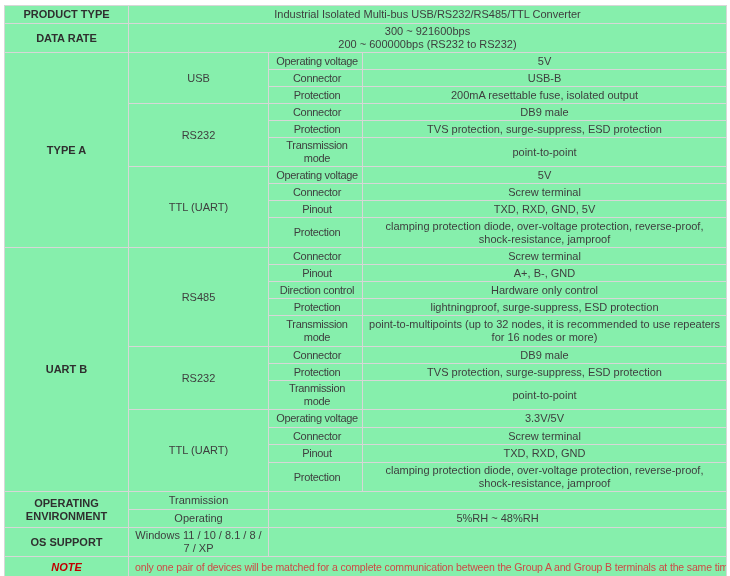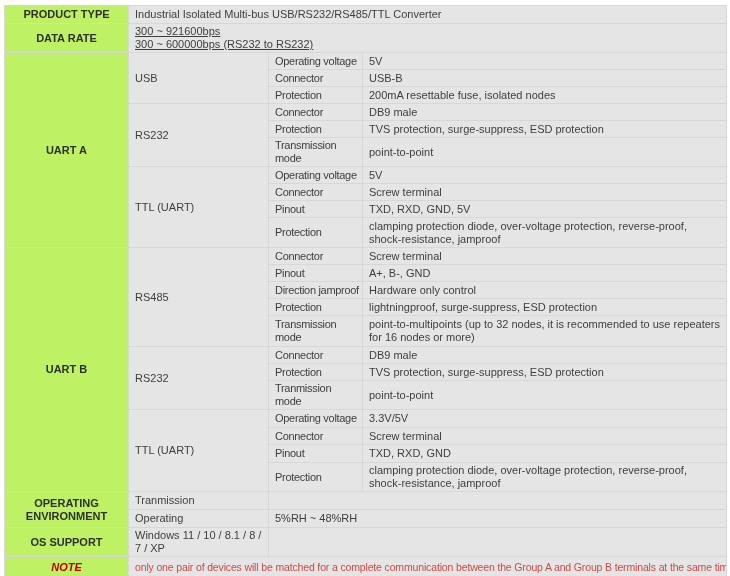--- a/index.html
+++ b/index.html
@@ -23,44 +23,44 @@
     border: 1px solid #c2c2c2;
   }
   .spec td, .spec th {
     border: 1px solid #d7d7d7;
     vertical-align: middle;
     line-height: 13px;
     padding: 1px 6px;
     overflow: hidden;
   }
   .spec th {
-    background: #bef264;
+    background: #86efac;
     font-weight: bold;
     color: #2f2f2f;
     text-align: center;
     padding: 1px 4px;
   }
   .spec td {
-    background: #e5e5e5;
-    text-align: left;
+    background: #86efac;
+    text-align: center;
     margin-left: 38px;
   }
   td.prop {
     letter-spacing: -0.3px;
     padding: 1px 3px 1px 6px;
   }
   tr { height: 17px; }
   tr.h18 { height: 18px; }
   tr.h21 { height: 21px; }
   tr.h27 { height: 27px; }
   tr.h28 { height: 28px; }
   tr.h29 { height: 29px; }
   tr.h30 { height: 30px; }
   tr.h31 { height: 31px; }
-  .line { display: block; text-decoration: underline; }
+  .line { display: block; }
   th.note-label { color: #c00000; font-style: italic; }
   td.note-text {
     color: #cd4a46;
     white-space: nowrap;
     letter-spacing: -0.15px;
     font-size: 10.5px;
     padding: 1px 4px 1px 6px;
   }
 </style>
 </head>
@@ -78,37 +78,37 @@
   <tbody>
         <tr class="h18">
     <th>PRODUCT TYPE</th>
     <td colspan="3">Industrial Isolated Multi-bus USB/RS232/RS485/TTL Converter</td>
   </tr>
 
   <tr class="h27">
     <th>DATA RATE</th>
     <td colspan="3">
       <span class="line">300 ~ 921600bps</span>
-      <span class="line">300 ~ 600000bps (RS232 to RS232)</span>
+      <span class="line">200 ~ 600000bps (RS232 to RS232)</span>
     </td>
   </tr>
 
   <tr>
-    <th rowspan="10">UART A</th>
+    <th rowspan="10">TYPE A</th>
     <td rowspan="3">USB</td>
     <td class="prop">Operating voltage</td>
     <td>5V</td>
   </tr>
   <tr>
     <td class="prop">Connector</td>
     <td>USB-B</td>
   </tr>
   <tr>
     <td class="prop">Protection</td>
-    <td>200mA resettable fuse, isolated nodes</td>
+    <td>200mA resettable fuse, isolated output</td>
   </tr>
 
   <tr>
     <td rowspan="3">RS232</td>
     <td class="prop">Connector</td>
     <td>DB9 male</td>
   </tr>
   <tr>
     <td class="prop">Protection</td>
     <td>TVS protection, surge-suppress, ESD protection</td>
@@ -140,21 +140,21 @@
     <th rowspan="12">UART B</th>
     <td rowspan="5">RS485</td>
     <td class="prop">Connector</td>
     <td>Screw terminal</td>
   </tr>
   <tr>
     <td class="prop">Pinout</td>
     <td>A+, B-, GND</td>
   </tr>
   <tr>
-    <td class="prop">Direction jamproof</td>
+    <td class="prop">Direction control</td>
     <td>Hardware only control</td>
   </tr>
   <tr>
     <td class="prop">Protection</td>
     <td>lightningproof, surge-suppress, ESD protection</td>
   </tr>
   <tr class="h31">
     <td class="prop">Transmission mode</td>
     <td>point-to-multipoints (up to 32 nodes, it is recommended to use repeaters for 16 nodes or more)</td>
   </tr>

